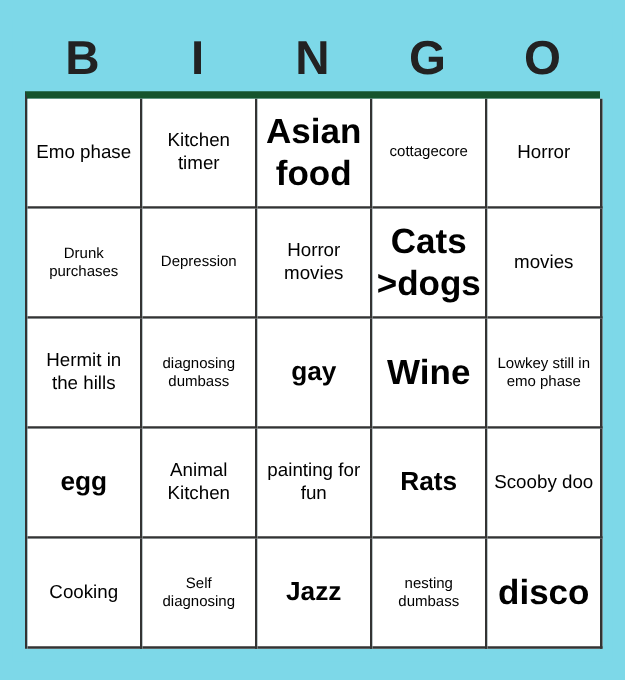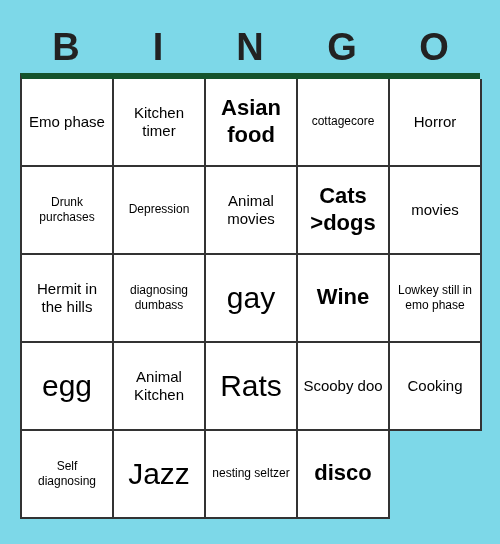--- a/index.html
+++ b/index.html
@@ -48,22 +48,22 @@
       text-align: center;
       padding: 4px;
       cursor: default;
     }
     .bingo-cell span {
       display: block;
       line-height: 1.2;
     }
     .text-small { font-size: 12px; }
     .text-medium { font-size: 15px; }
-    .text-large { font-size: 22px; font-weight: bold; }
-    .text-xlarge { font-size: 30px; font-weight: normal; }
+    .text-large { font-size: 28px; font-weight: bold; }
+    .text-xlarge { font-size: 21px; font-weight: bold; }
   </style>
 </head>
 <body>
 
 <div class="bingo-card">
   <div class="bingo-header">
     <span>B</span>
     <span>I</span>
     <span>N</span>
     <span>G</span>
@@ -85,21 +85,21 @@
       <div class="bingo-cell">
         <span class="text-medium">Horror</span>
       </div>
       <div class="bingo-cell">
         <span class="text-small">Drunk purchases</span>
       </div>
       <div class="bingo-cell">
         <span class="text-small">Depression</span>
       </div>
       <div class="bingo-cell">
-        <span class="text-medium">Animal movies</span>
+        <span class="text-medium">Horror movies</span>
       </div>
       <div class="bingo-cell">
         <span class="text-large">Cats &gt;dogs</span>
       </div>
       <div class="bingo-cell">
         <span class="text-medium">movies</span>
       </div>
       <div class="bingo-cell">
         <span class="text-medium">Hermit in the hills</span>
       </div>
@@ -115,34 +115,37 @@
       <div class="bingo-cell">
         <span class="text-small">Lowkey still in emo phase</span>
       </div>
       <div class="bingo-cell">
         <span class="text-xlarge">egg</span>
       </div>
       <div class="bingo-cell">
         <span class="text-medium">Animal Kitchen</span>
       </div>
       <div class="bingo-cell">
+        <span class="text-medium">painting for fun</span>
+      </div>
+      <div class="bingo-cell">
         <span class="text-xlarge">Rats</span>
       </div>
       <div class="bingo-cell">
         <span class="text-medium">Scooby doo</span>
       </div>
       <div class="bingo-cell">
         <span class="text-medium">Cooking</span>
       </div>
       <div class="bingo-cell">
         <span class="text-small">Self diagnosing</span>
       </div>
       <div class="bingo-cell">
         <span class="text-xlarge">Jazz</span>
       </div>
       <div class="bingo-cell">
-        <span class="text-small">nesting seltzer</span>
+        <span class="text-small">nesting dumbass</span>
       </div>
       <div class="bingo-cell">
         <span class="text-large">disco</span>
       </div>
     </div>
 </div>
 
 </body></html>

